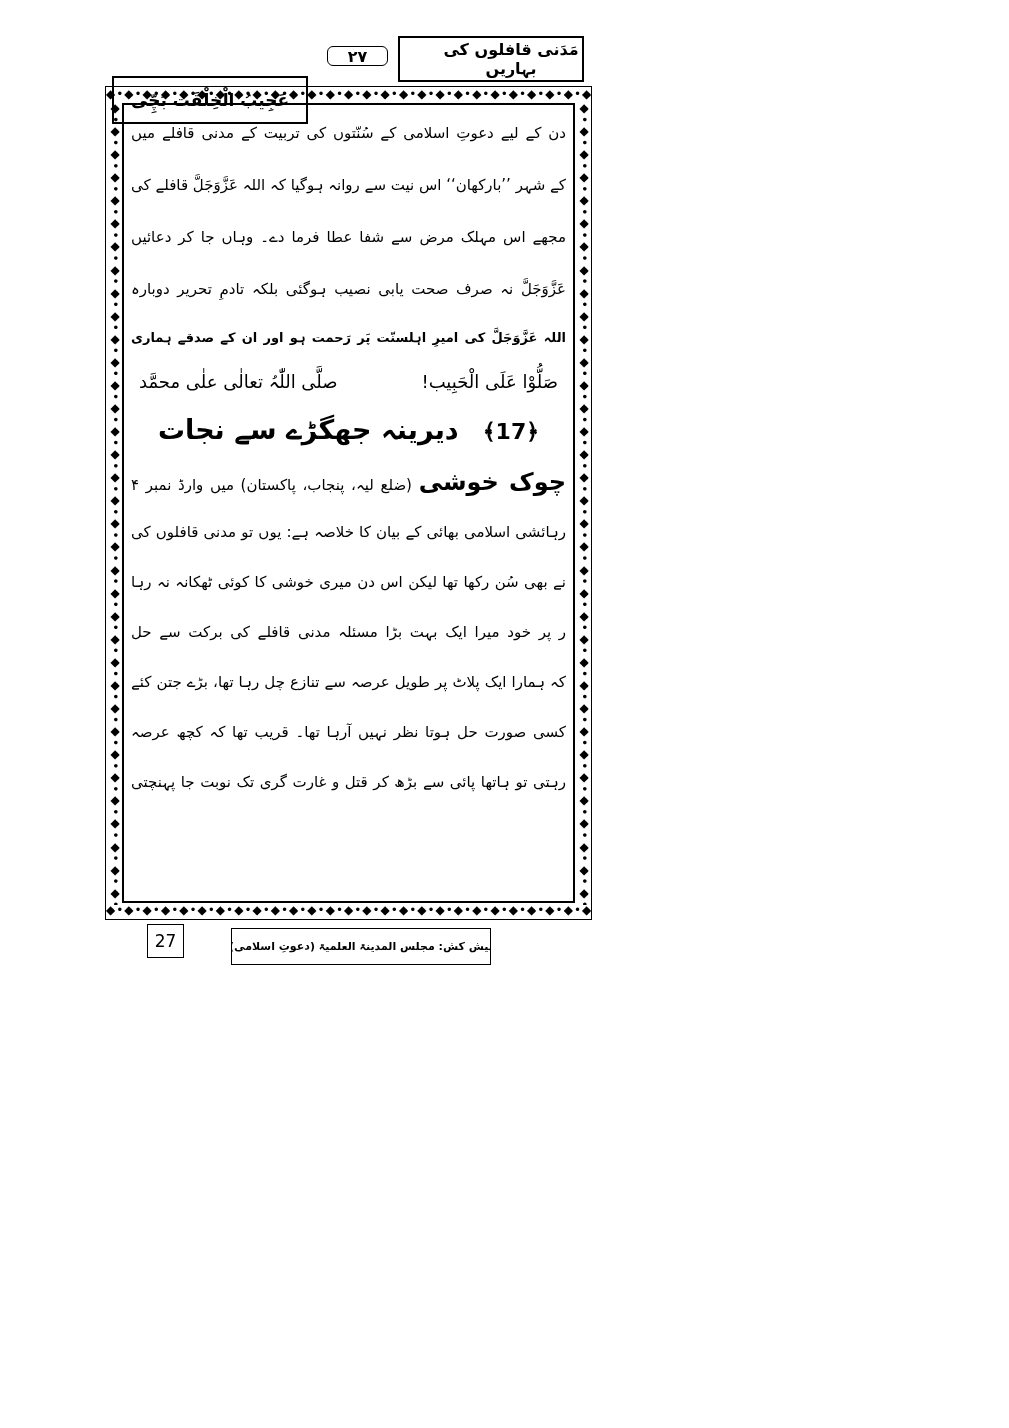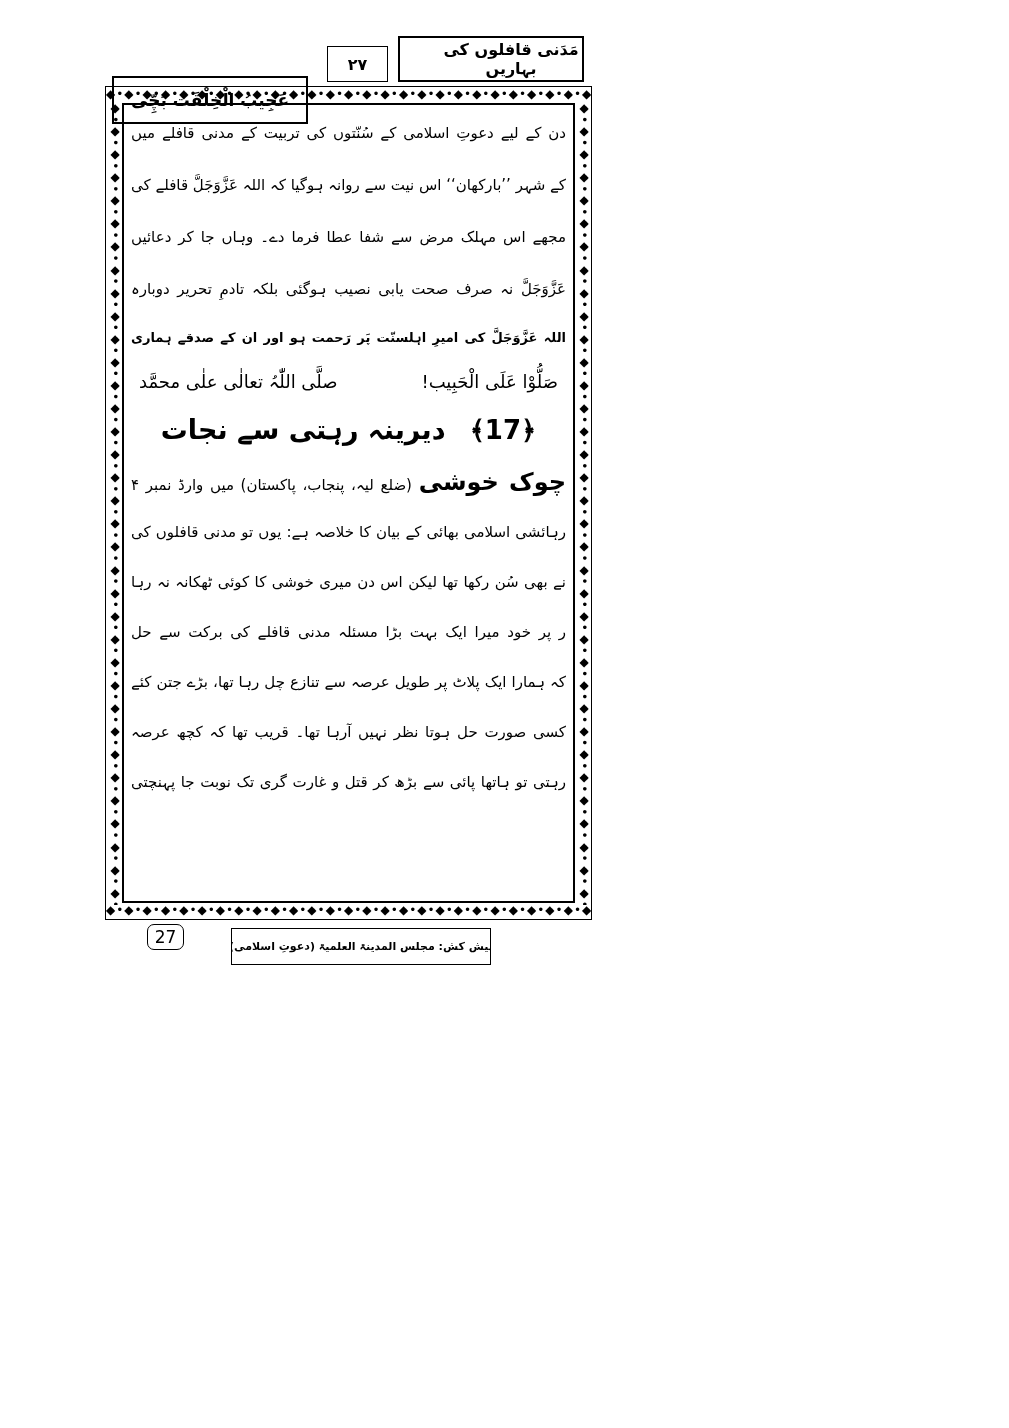--- a/index.html
+++ b/index.html
@@ -6,23 +6,23 @@
   .canvas{
     position:relative;width:1009px;height:1428px;background:#ffffff;
     font-family:"DejaVu Sans",sans-serif;color:#000;overflow:hidden;
   }
   .box{
     position:absolute;background:#fff;border:2px solid #000;
     display:flex;align-items:center;justify-content:center;
     box-sizing:border-box;text-align:center;direction:rtl;
   }
   .hdr-left{left:112px;top:40px;width:196px;height:48px;font-size:17px;font-weight:bold;margin-top:36px;}
-  .hdr-num{left:327px;top:46px;width:61px;height:36px;border-width:1px;font-size:16px;font-weight:bold;}
+  .hdr-num{left:327px;top:46px;width:61px;height:20px;border-width:1px;font-size:16px;font-weight:bold;border-radius:6px;}
   .hdr-right{left:398px;top:36px;width:186px;height:46px;font-size:16px;font-weight:bold;padding-left:40px;}
-  .ftr-num{left:147px;top:924px;width:37px;height:26px;border-width:1px;font-size:17px;direction:ltr;font-weight:normal;border-radius:7px;}
+  .ftr-num{left:147px;top:924px;width:37px;height:34px;border-width:1px;font-size:17px;direction:ltr;font-weight:normal;}
   .ftr-pub{left:231px;top:928px;width:260px;height:37px;border-width:1px;font-size:11px;font-weight:bold;overflow:hidden;white-space:nowrap;}
 
   .frame{position:absolute;left:105px;top:86px;width:487px;height:834px;border:1px solid #000;box-sizing:border-box;}
   .dstrip{position:absolute;overflow:hidden;font-size:12px;letter-spacing:1px;color:#000;white-space:nowrap;text-align:center;}
   .dstrip-top{left:0;right:0;top:0;height:16px;line-height:15px;}
   .dstrip-bottom{left:0;right:0;bottom:0;height:16px;line-height:15px;}
   .dstrip-left{left:0;top:14px;bottom:14px;width:16px;writing-mode:vertical-rl;line-height:15px;}
   .dstrip-right{right:0;top:14px;bottom:14px;width:16px;writing-mode:vertical-rl;line-height:15px;}
 
   .frame-inner{
@@ -41,21 +41,21 @@
     text-align:justify;text-align-last:justify;overflow:hidden;margin-top:2px;
   }
   .salat{
     height:44px;display:flex;align-items:center;justify-content:space-between;
     font-size:18px;direction:rtl;padding:0 8px;overflow:hidden;
   }
   .heading{
     height:54px;line-height:54px;text-align:center;overflow:hidden;
     font-weight:bold;font-size:27px;white-space:nowrap;
   }
-  .heading .hnum{font-size:26px;font-weight:bold;letter-spacing:-1px;margin-left:24px;}
+  .heading .hnum{font-size:22px;font-weight:bold;letter-spacing:-1px;margin-left:24px;}
   .p2-lead{font-size:24px;font-weight:bold;}
 </style>
 </head>
 <body>
 
 <div class="canvas">
 
   <div class="box hdr-left">
     <span>عَجِيبُ الْخِلْقَت بَچِّی</span>
   </div>
@@ -82,21 +82,21 @@
       </div>
 
       <div class="dua">اللہ عَزَّوَجَلَّ کی امیرِ اہلسنّت پَر رَحمت ہو اور ان کے صدقے ہماری مغفِرت ہو۔</div>
 
       <div class="salat">
         <span>صَلُّوْا عَلَی الْحَبِیب!</span>
         <span>صلَّی اللّٰہُ تعالٰی علٰی محمَّد</span>
       </div>
 
       <div class="heading">
-        <span class="hnum">﴿17﴾</span><span>دیرینہ رہتی سے نجات</span>
+        <span class="hnum">﴿17﴾</span><span>دیرینہ جھگڑے سے نجات</span>
       </div>
 
       <div class="p2">
         <div class="bline"><span class="p2-lead">چوک خوشی</span><span> (ضلع لیہ، پنجاب، پاکستان) میں وارڈ نمبر ۴ فتح پور روڈ کے</span></div>
         <div class="bline">رہائشی اسلامی بھائی کے بیان کا خلاصہ ہے: یوں تو مدنی قافلوں کی برکت سے</div>
         <div class="bline">نے بھی سُن رکھا تھا لیکن اس دن میری خوشی کا کوئی ٹھکانہ نہ رہا جب حیرت انگیز طو</div>
         <div class="bline">ر پر خود میرا ایک بہت بڑا مسئلہ مدنی قافلے کی برکت سے حل ہوگیا، ہوا کچھ یوں</div>
         <div class="bline">کہ ہمارا ایک پلاٹ پر طویل عرصہ سے تنازع چل رہا تھا، بڑے جتن کئے مگر مسئلہ</div>
         <div class="bline">کسی صورت حل ہوتا نظر نہیں آرہا تھا۔ قریب تھا کہ کچھ عرصہ چپقلش جاری</div>
         <div class="bline">رہتی تو ہاتھا پائی سے بڑھ کر قتل و غارت گری تک نوبت جا پہنچتی ۔ میں اس</div>

